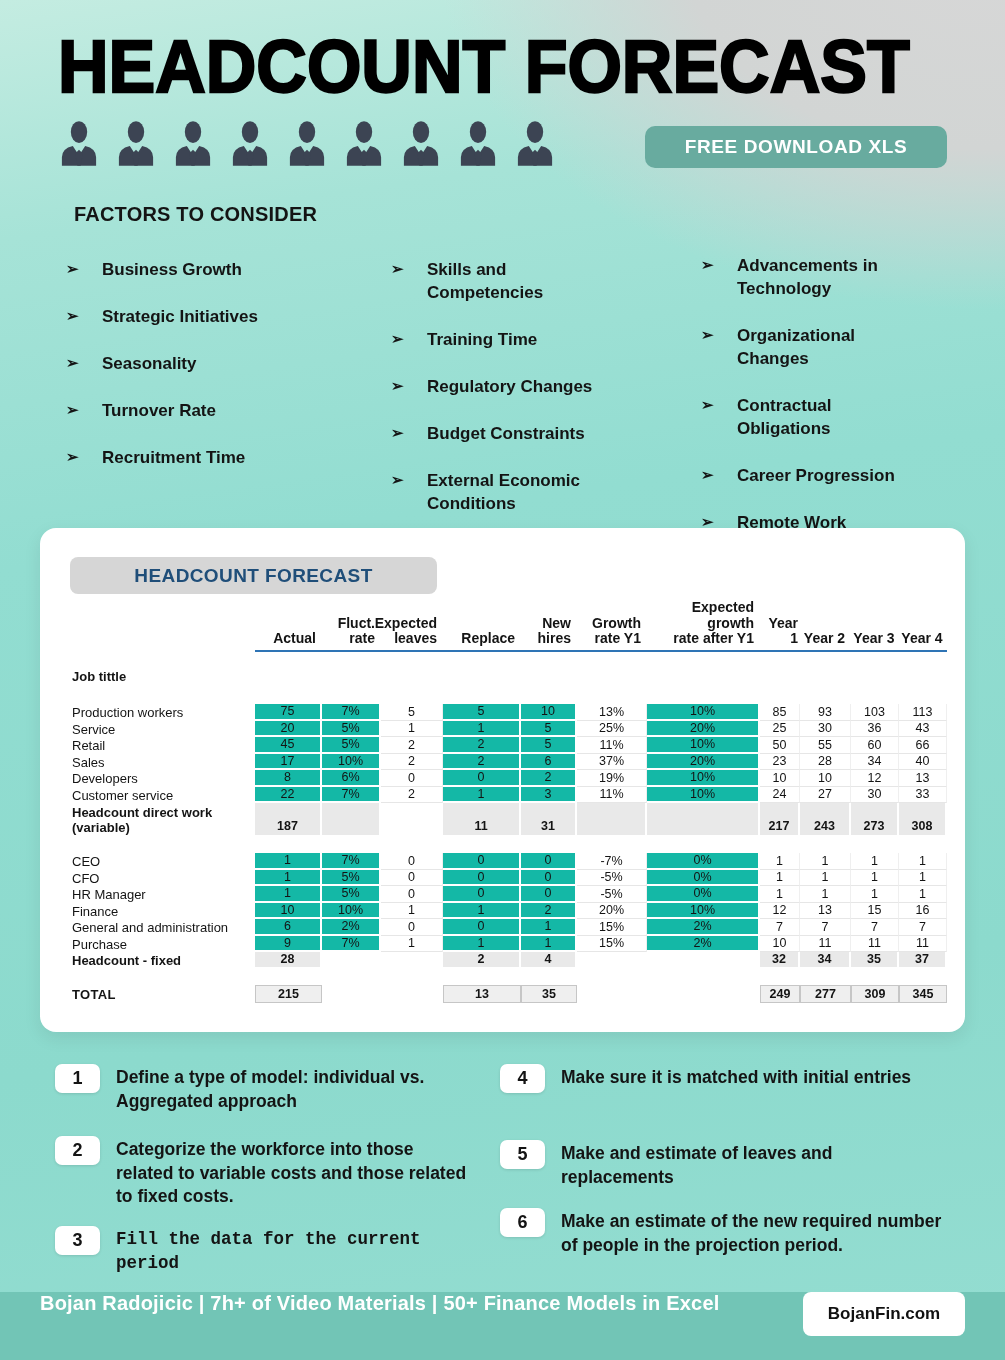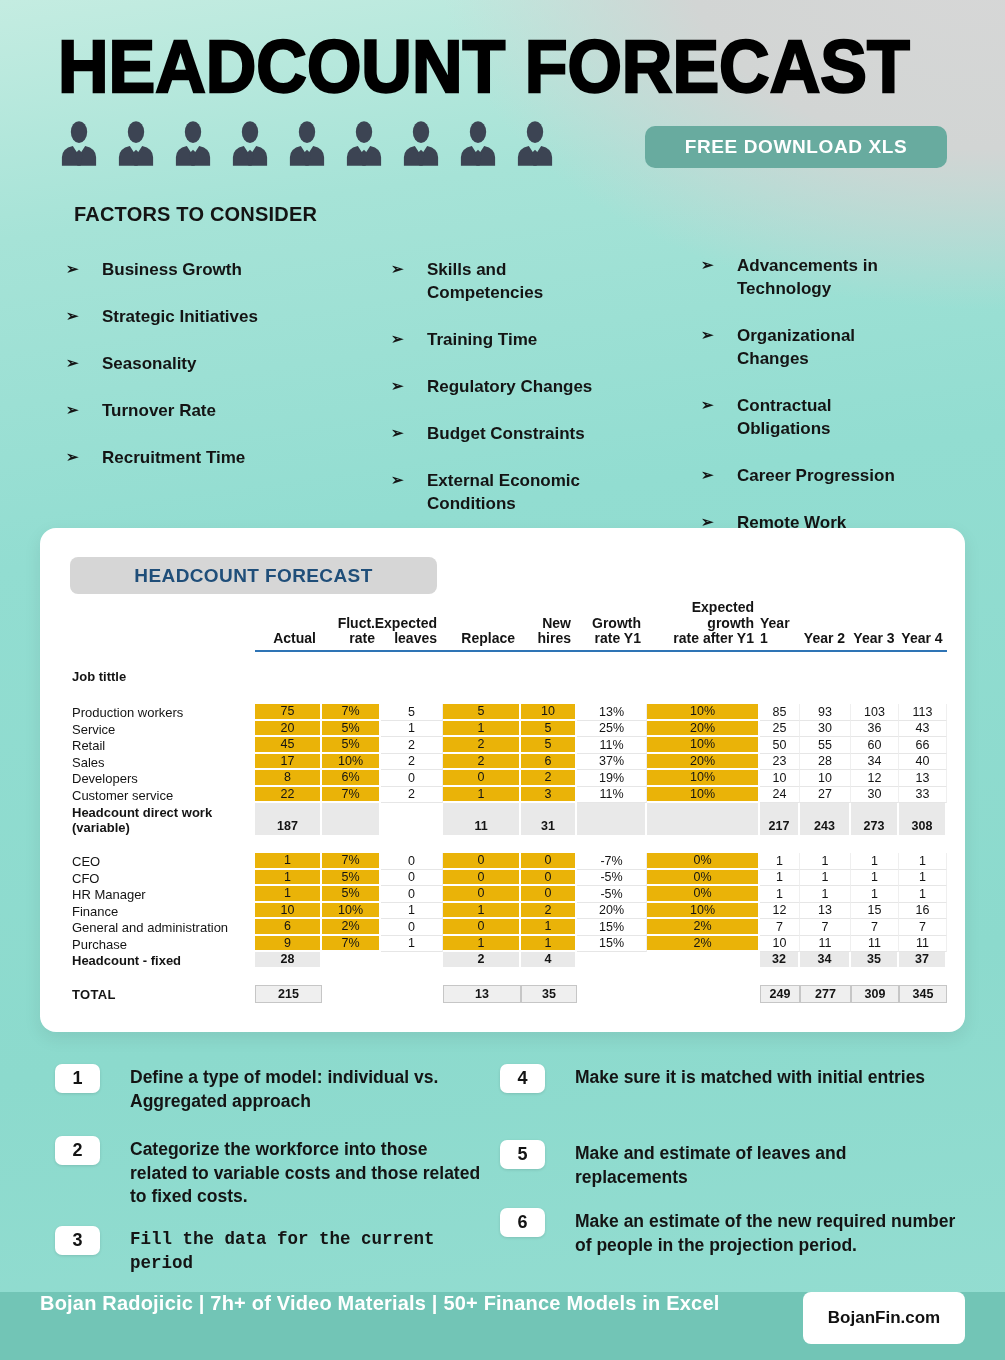--- a/index.html
+++ b/index.html
@@ -47,58 +47,58 @@
     border-radius:8px;display:flex;align-items:center;justify-content:center;
     font-size:19px;font-weight:800;letter-spacing:.4px;color:#1f4e79;
   }
   .table-wrap{position:absolute;left:32px;top:90px;width:875px;}
   .trow{display:grid;grid-template-columns:183px 67px 59px 62px 78px 56px 70px 113px 40px 51px 48px 48px;}
   .hcell{
     display:flex;align-items:flex-end;justify-content:flex-end;
     font-size:14px;font-weight:700;line-height:1.12;white-space:pre-line;
     text-align:right;padding:0 6px 3px 0;border-bottom:2.5px solid #2e74b5;height:34px;
   }
-  .hcell.center{justify-content:center;text-align:left;padding-right:2px;}
+  .hcell.center{justify-content:center;text-align:right;padding-right:2px;}
   .labelcell{font-size:13px;padding-top:1px;line-height:15px;}
   .labelcell.bold{font-weight:700;}
   .jobrow{height:22px;margin-top:16px;}
   .vcell{
     height:16.5px;display:flex;align-items:center;justify-content:center;
     font-size:12.5px;line-height:1;
   }
-  .vcell.cyan{background:#eab308;border-bottom:2px solid #fff;border-right:2px solid #fff;}
+  .vcell.cyan{background:#14b8a6;border-bottom:2px solid #fff;border-right:2px solid #fff;}
   .vcell.plain{border-bottom:1px solid #e6e6e6;border-right:1px solid #efefef;}
   .sumrow .vcell{font-weight:700;}
   .sumrow .vcell.grey{background:#e9e9e9;border-bottom:2px solid #fff;border-right:2px solid #fff;}
   .sumrow .vcell.none{background:transparent;}
   .sumrow .labelcell{display:flex;align-items:flex-end;padding-bottom:2px;}
   .totrow{margin-top:15px;}
   .totrow .labelcell{font-weight:800;letter-spacing:.3px;display:flex;align-items:center;}
   .totrow .vcell.tot{
     background:#efefef;border:1px solid #c6c6c6;font-weight:700;height:18px;
   }
   .gap{width:100%;}
 
   
   .step{position:absolute;display:flex;}
   .step-badge{
     flex:0 0 45px;width:45px;height:29px;background:#fff;border-radius:7px;
     display:flex;align-items:center;justify-content:center;
     font-size:18px;font-weight:800;box-shadow:0 1px 3px rgba(0,0,0,.12);
   }
-  .step-text{margin-left:30px;font-size:17.5px;font-weight:700;line-height:23.5px;padding-top:2px;}
+  .step-text{margin-left:16px;font-size:17.5px;font-weight:700;line-height:23.5px;padding-top:2px;}
 
   
   .footer{
     position:absolute;left:0;bottom:0;width:1005px;height:68px;background:#72c5b6;
     display:flex;justify-content:space-between;padding:0 40px;box-sizing:border-box;
   }
   .footer-text{color:#fff;font-size:20px;font-weight:700;letter-spacing:.2px;}
   .site-btn{
-    background:#fff;border:none;border-radius:8px;width:162px;height:52px;
+    background:#fff;border:none;border-radius:8px;width:162px;height:44px;
     font-family:"Liberation Sans",sans-serif;font-size:17px;font-weight:800;color:#111;cursor:pointer;
   }
 </style>
 </head>
 <body>
 
 <div class="main-title" data-interactable="false">HEADCOUNT FORECAST</div>
 <div class="people-row" data-interactable="false">
     <span data-interactable="false"><svg width="38" height="47" viewBox="0 0 40 47">
         <ellipse cx="20" cy="11.5" rx="8.6" ry="11.5" fill="#3c4453"></ellipse>

